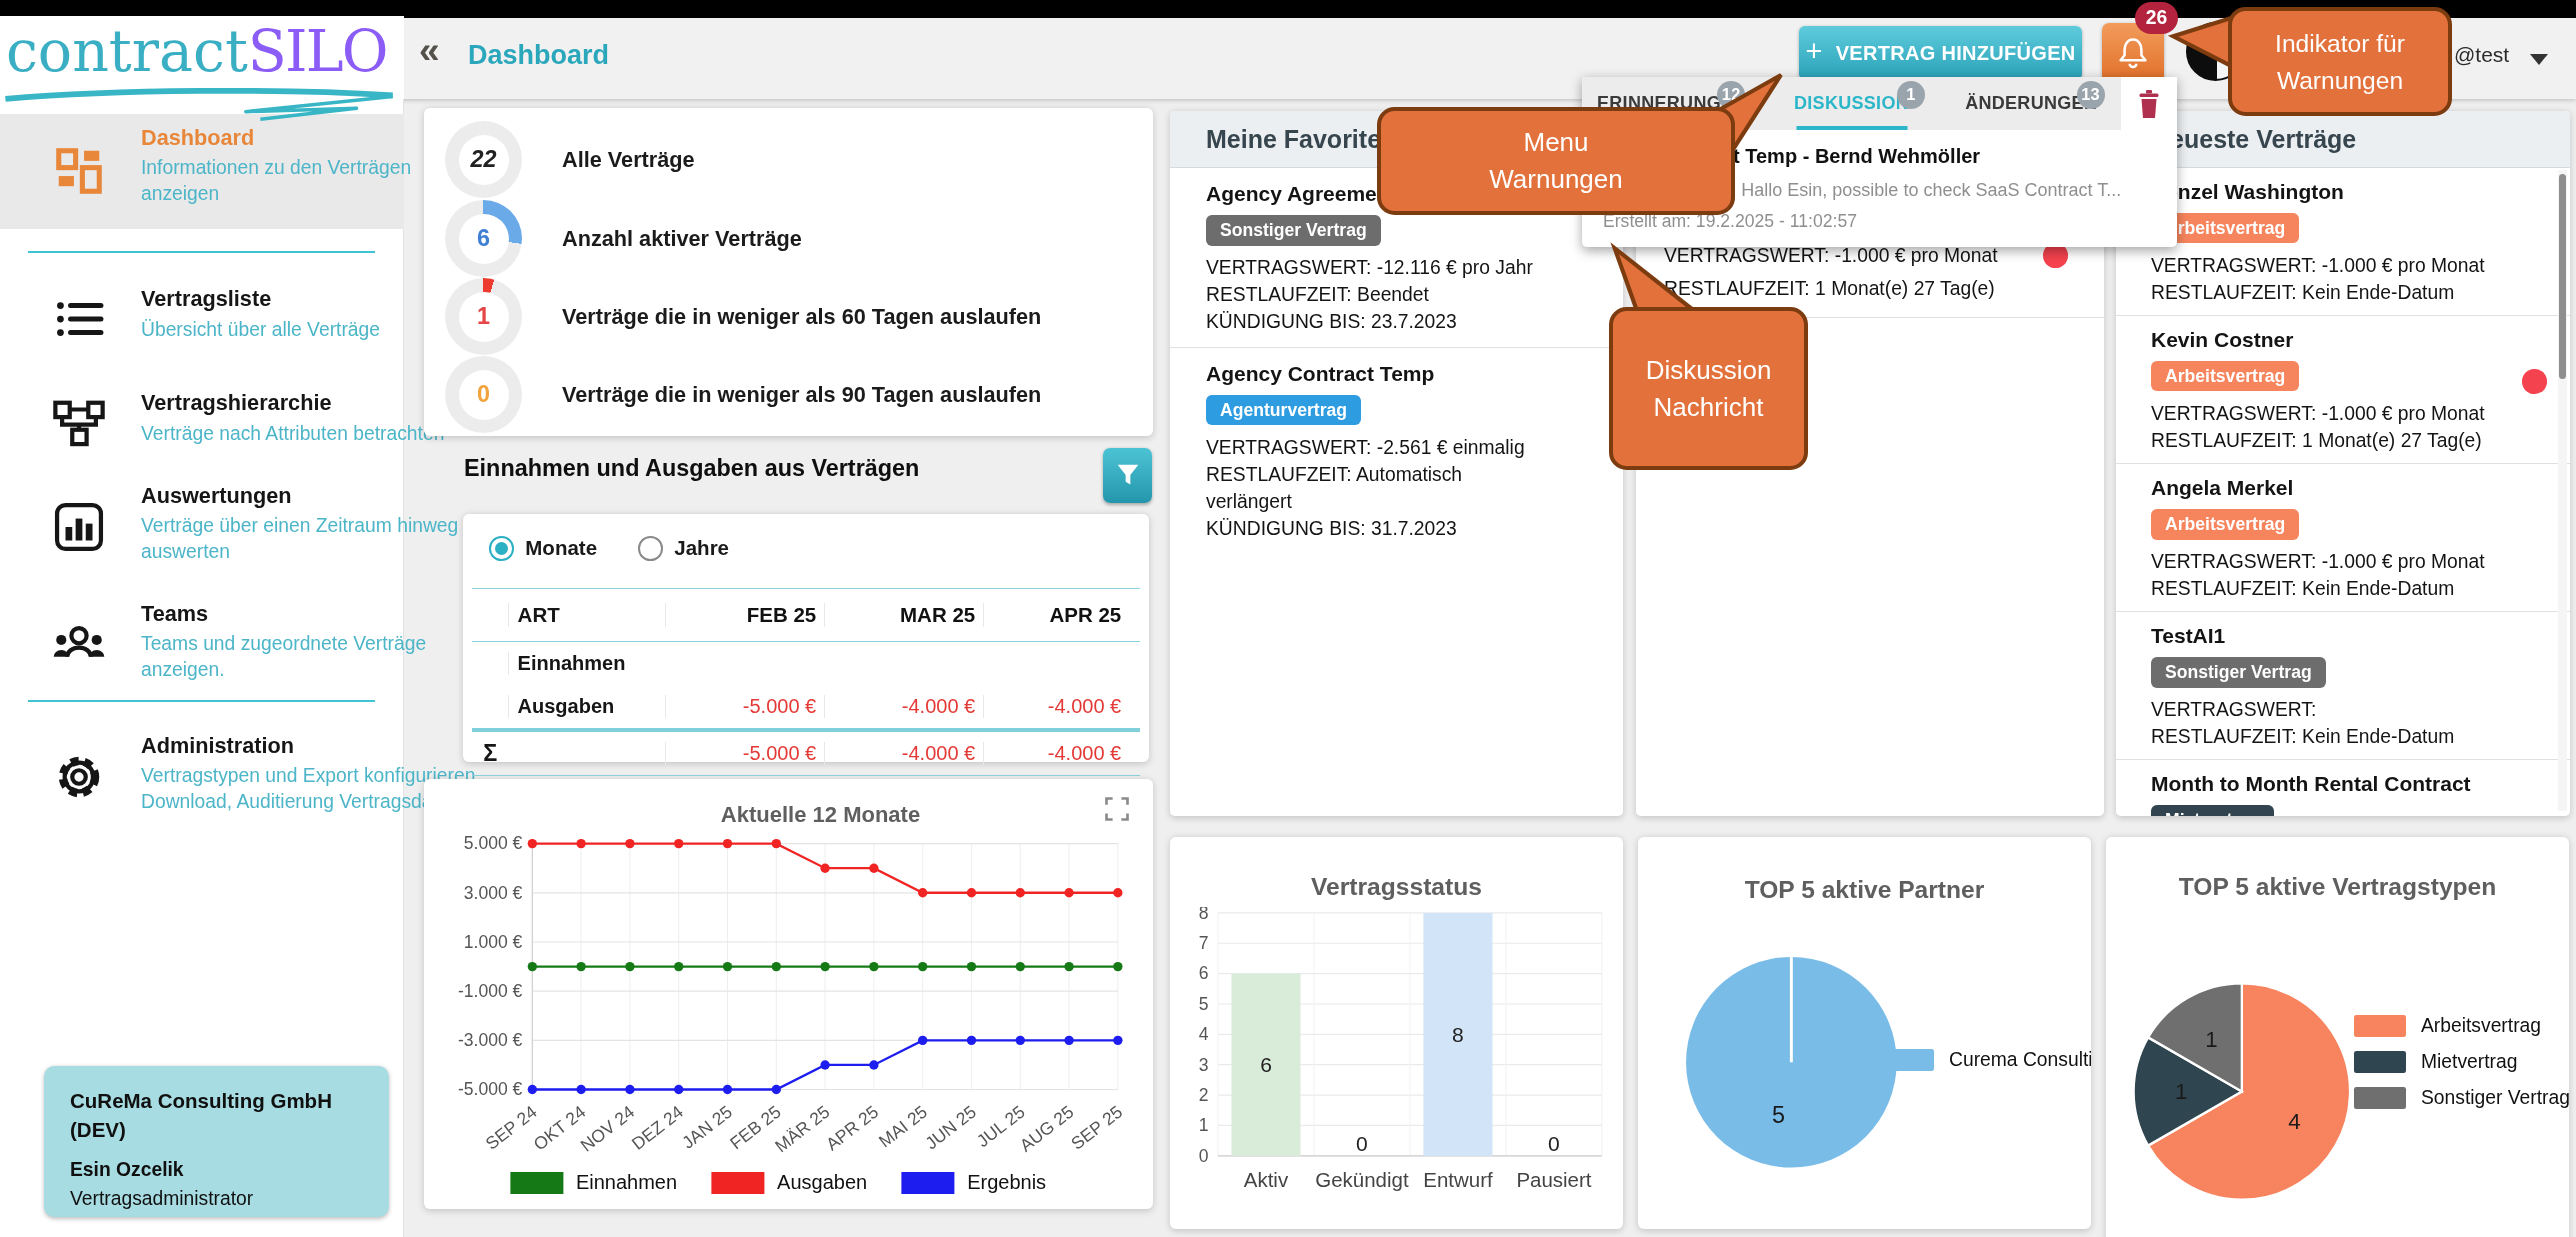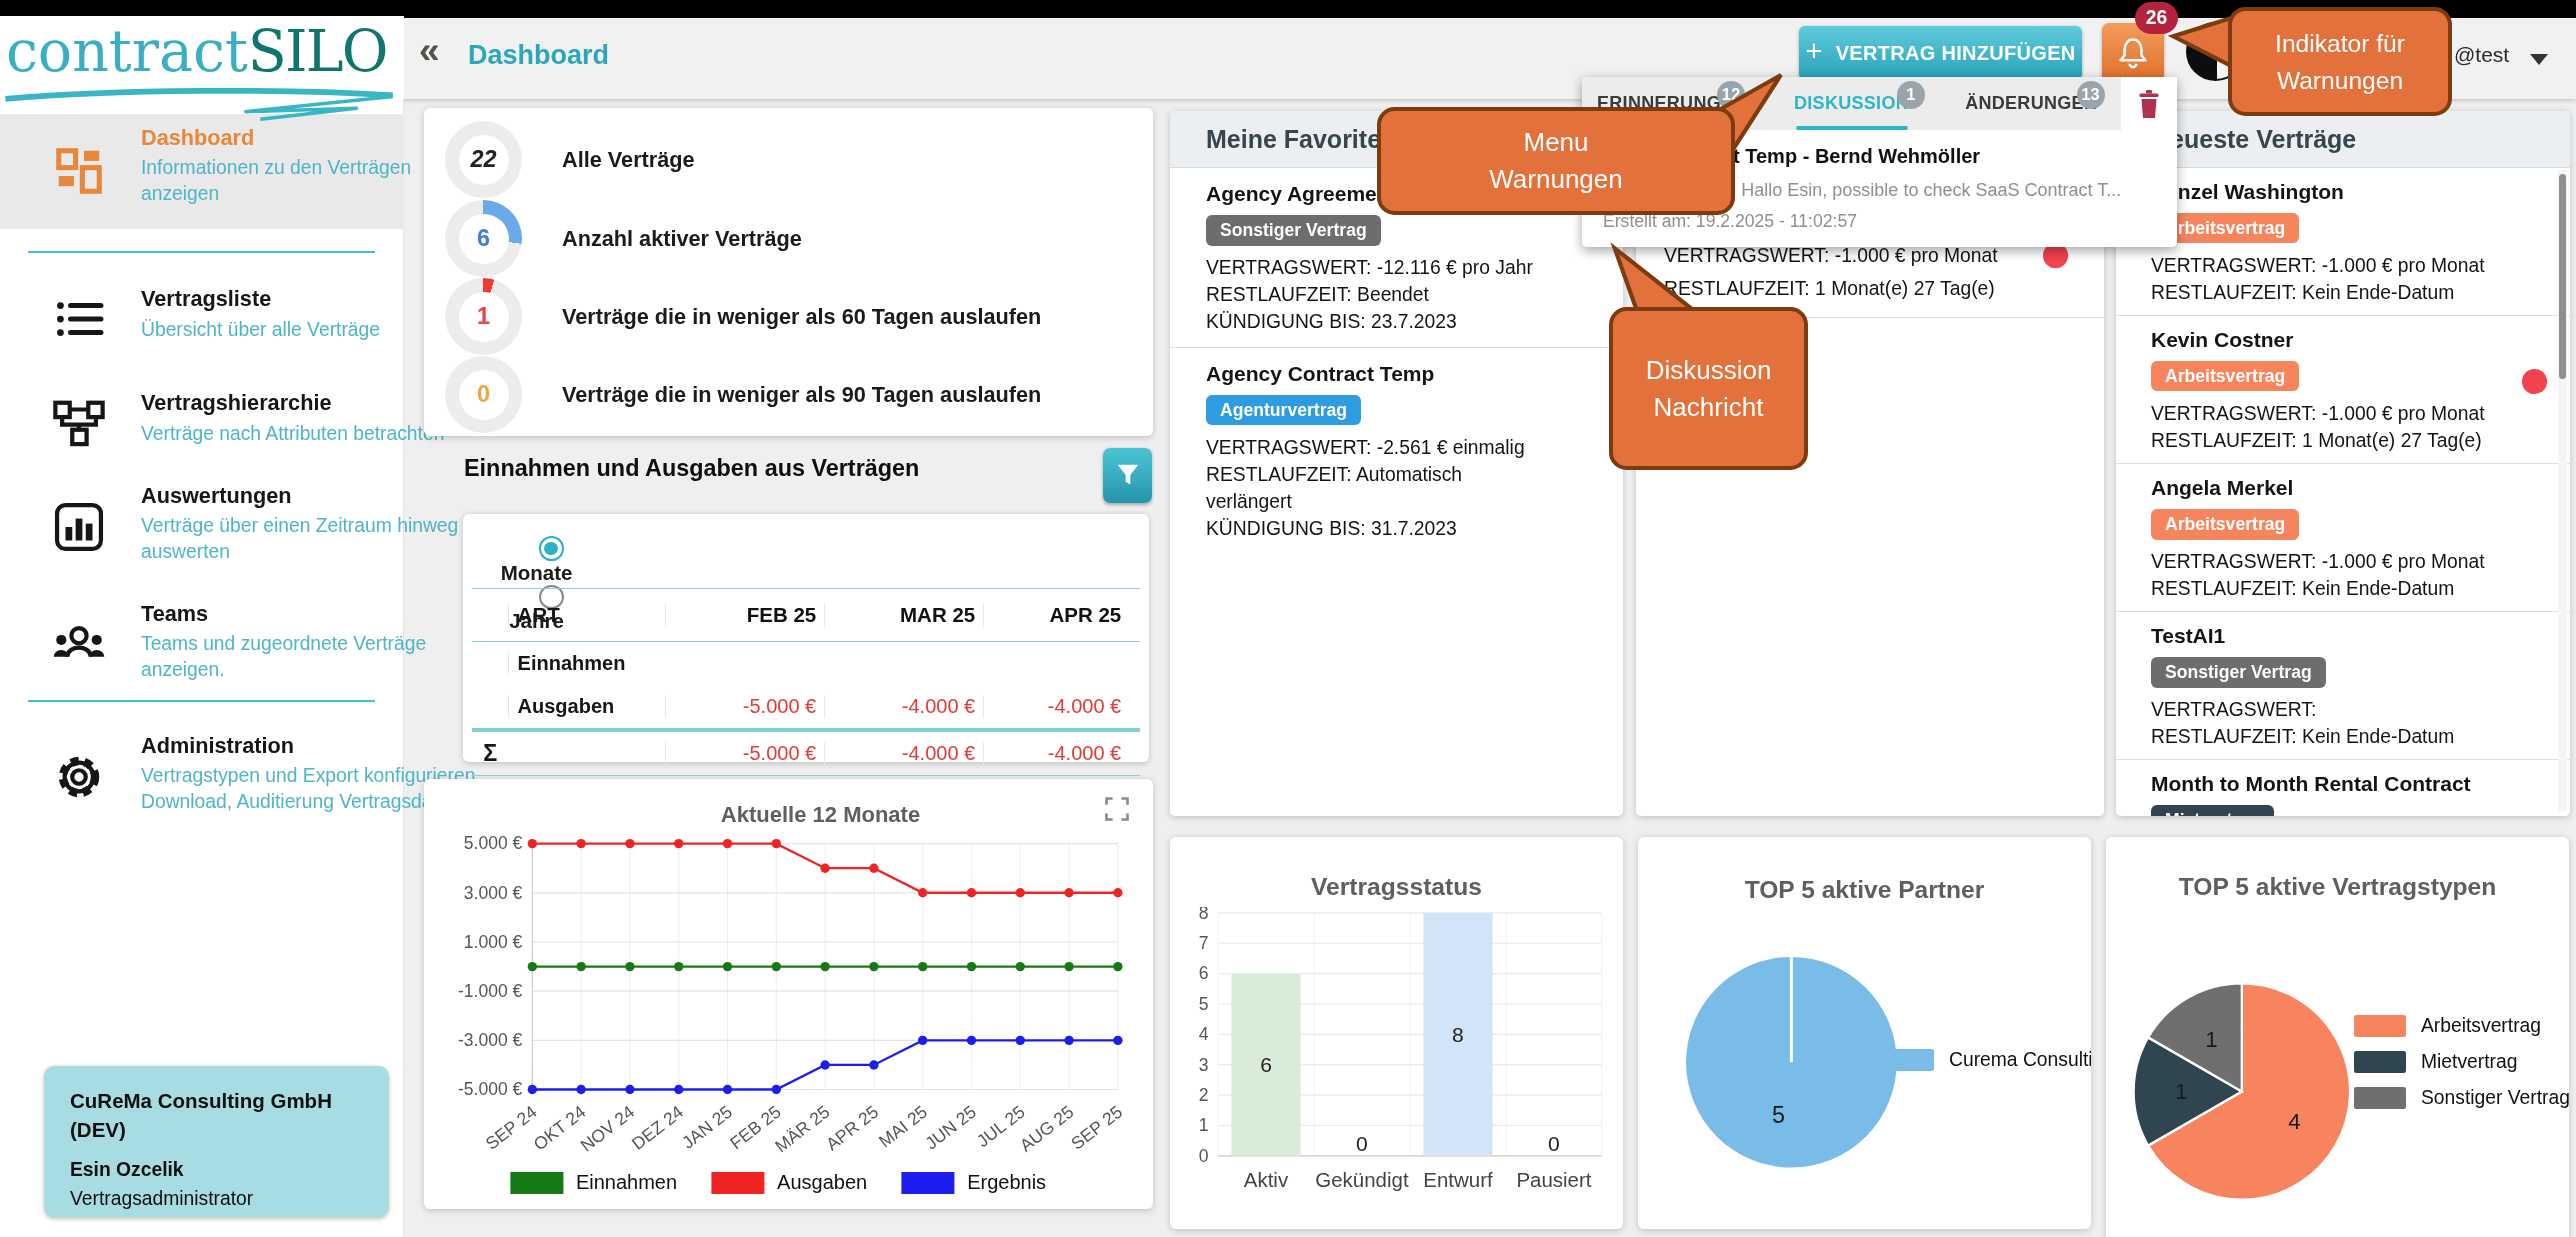--- a/index.html
+++ b/index.html
@@ -5,21 +5,21 @@
   html,body{margin:0;padding:0;width:2576px;height:1237px;overflow:hidden;
     font-family:"Liberation Sans",sans-serif;background:#efefef;position:relative;}
   .abs{position:absolute;}
   .card{position:absolute;background:#fff;border-radius:5.9px;box-shadow:0 1.8px 7px rgba(0,0,0,.18);}
   
   .topbar{left:0;top:0;width:2576px;height:17.6px;background:#000;}
   .header{left:0;top:17.6px;width:2576px;height:81px;background:#f1f1f1;box-shadow:0 1.8px 4.7px rgba(0,0,0,.22);}
   .logo-box{left:0;top:16.4px;width:404px;height:83px;background:#fff;z-index:3;}
   .brand{position:absolute;left:5.9px;top:1.2px;font-family:"DejaVu Serif",serif;font-size:57px;white-space:nowrap;}
   .brand .p1{color:#3aafc4;}
-  .brand .p2{color:#0f766e;letter-spacing:-1.8px;margin-top:20px;}
+  .brand .p2{color:#8b5cf6;letter-spacing:-1.8px;margin-top:20px;}
   .back-icon{position:absolute;left:419px;top:30px;font-size:37px;color:#54504a;font-weight:bold;}
   .page-title{position:absolute;left:468px;top:40px;font-size:27px;font-weight:bold;color:#2ba7bc;}
   .add-btn{position:absolute;left:1799px;top:26px;width:283px;height:54px;border-radius:5.9px;
     background:linear-gradient(#5ecbdc,#2aa2b8);color:#fff;font-weight:bold;font-size:20px;
     display:flex;align-items:center;justify-content:center;box-shadow:0 1.2px 3.5px rgba(0,0,0,.3);letter-spacing:0.3px;}
   .add-plus{font-size:29px;font-weight:400;margin-right:13px;margin-top:-2.3px;}
   .bell-btn{position:absolute;left:2102px;top:23.4px;width:62px;height:60px;border-radius:7px;
     background:linear-gradient(#f29c5c,#e06f28);display:flex;align-items:center;justify-content:center;
     box-shadow:0 1.2px 3.5px rgba(0,0,0,.3);}
   .badge26{position:absolute;left:2135px;top:2.3px;min-width:43px;height:32px;border-radius:16px;
@@ -239,21 +239,21 @@
   </div>
 </div>
 
 <div class="abs fin-title">Einnahmen und Ausgaben aus Verträgen</div>
 <div class="abs filter-btn">
   <svg width="30" height="30" viewBox="0 0 64 64">
     <polygon points="10,8 54,8 37,30 37,50 27,44 27,30" fill="#fff"></polygon>
   </svg>
 </div>
 <div class="card" style="left:463px;top:514px;width:686px;height:248px;">
-  <div class="abs" style="left:26px;top:22px;display:flex;align-items:center;flex-direction:column;">
+  <div class="abs" style="left:26px;top:22px;display:flex;align-items:center;">
     <span class="radio sel"></span>
     <span class="radio-label">Monate</span>
     <span class="radio unsel"></span>
     <span class="radio-label">Jahre</span>
   </div>
   <div class="fin-table">
     <div class="frow fhead-row">
       <div class="fcell head"></div>
       <div class="fcell head b">ART</div>
       <div class="fcell head num b" style="color:#111">FEB 25</div>

